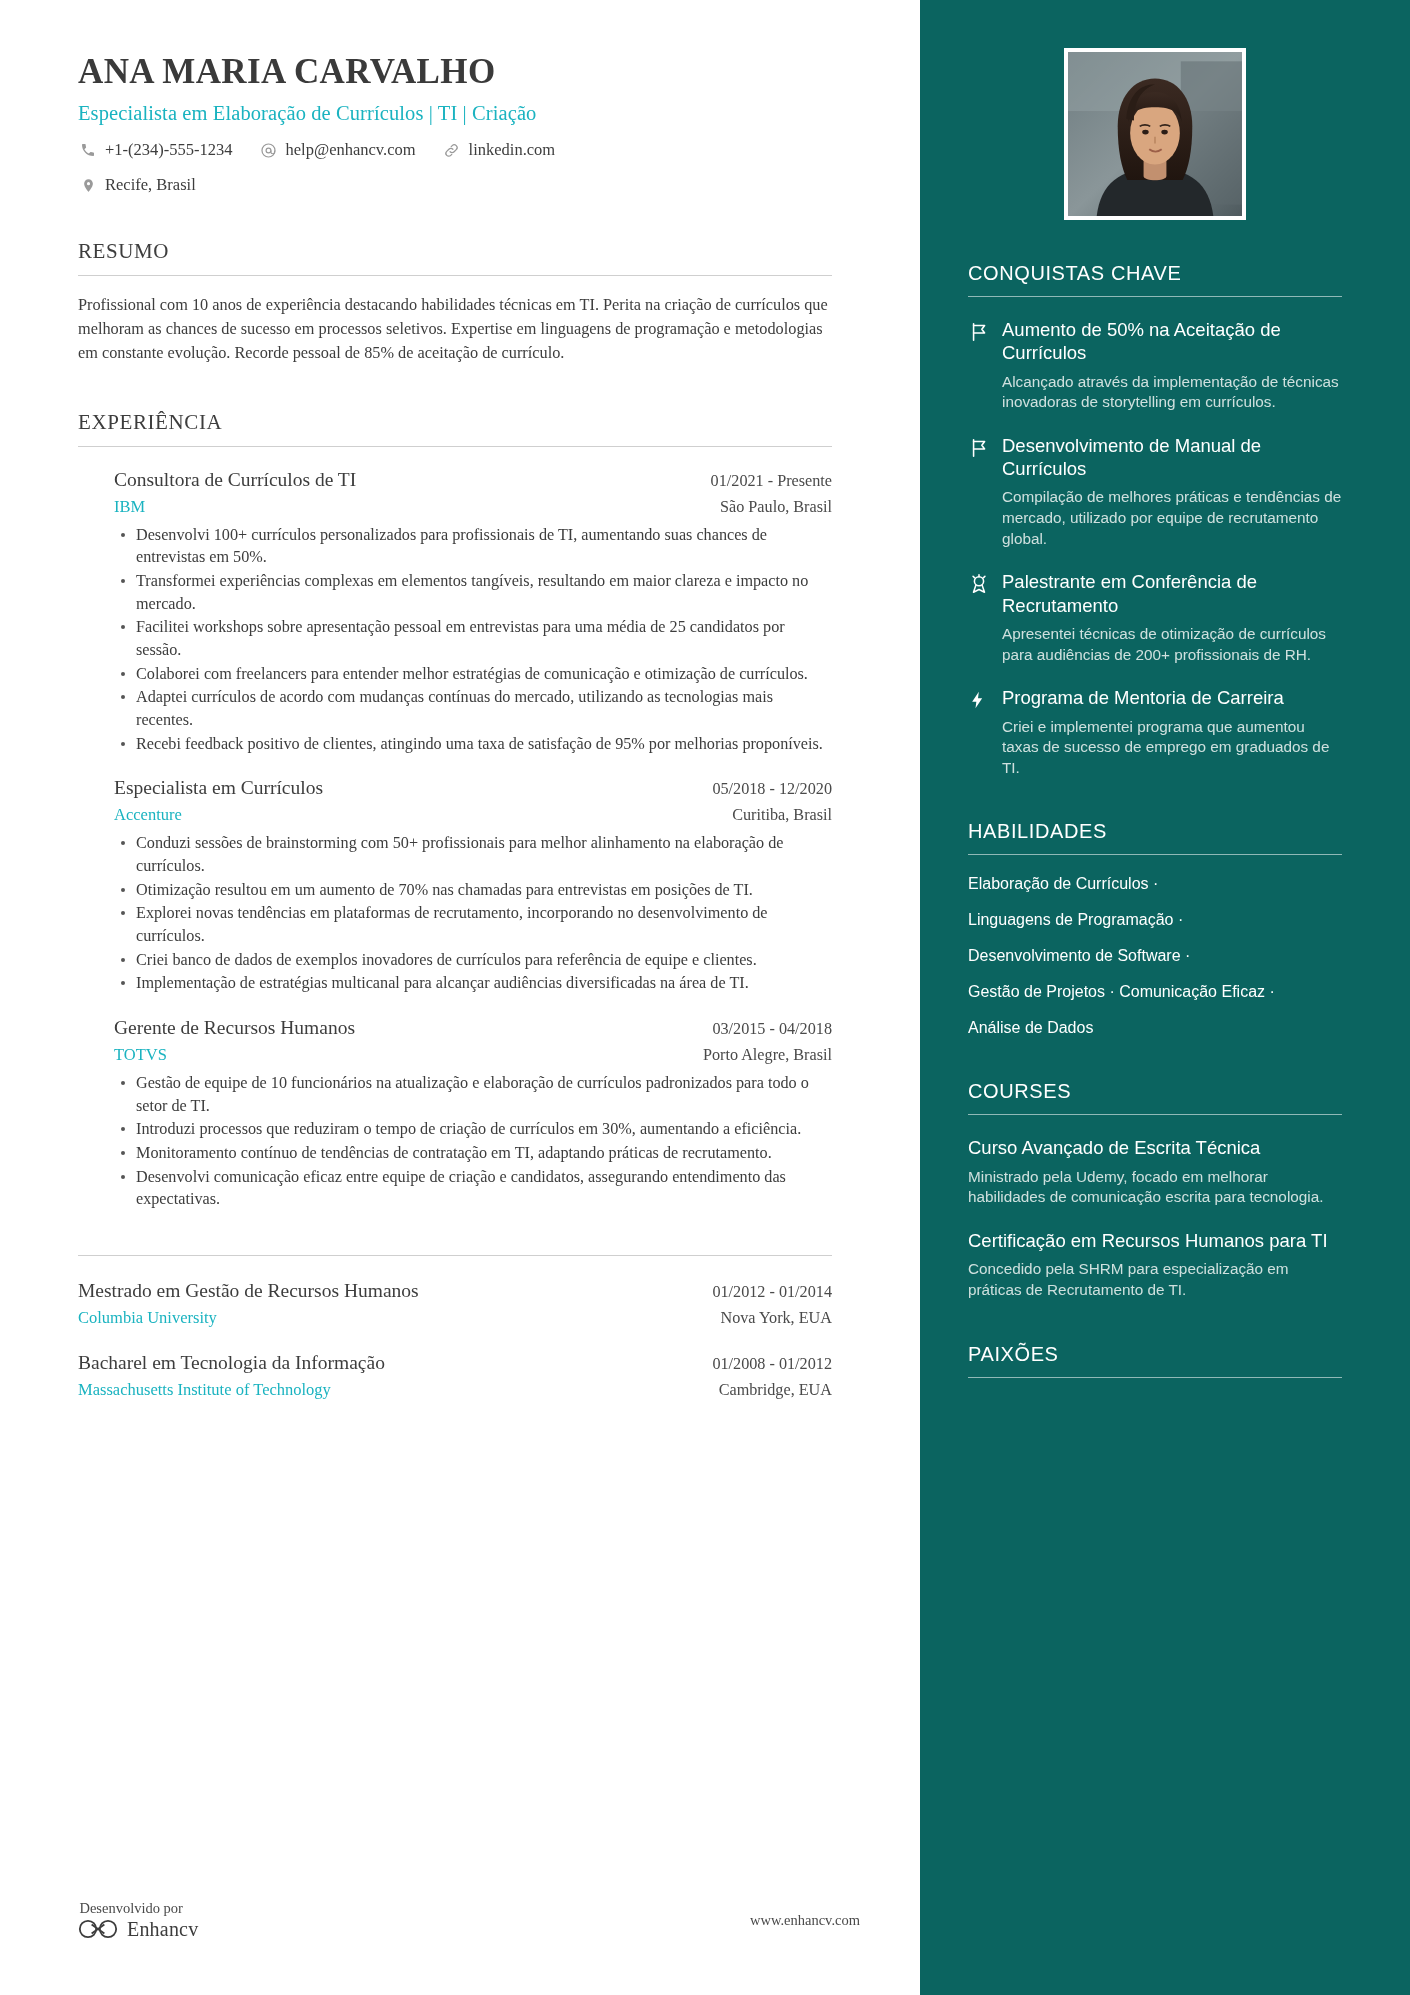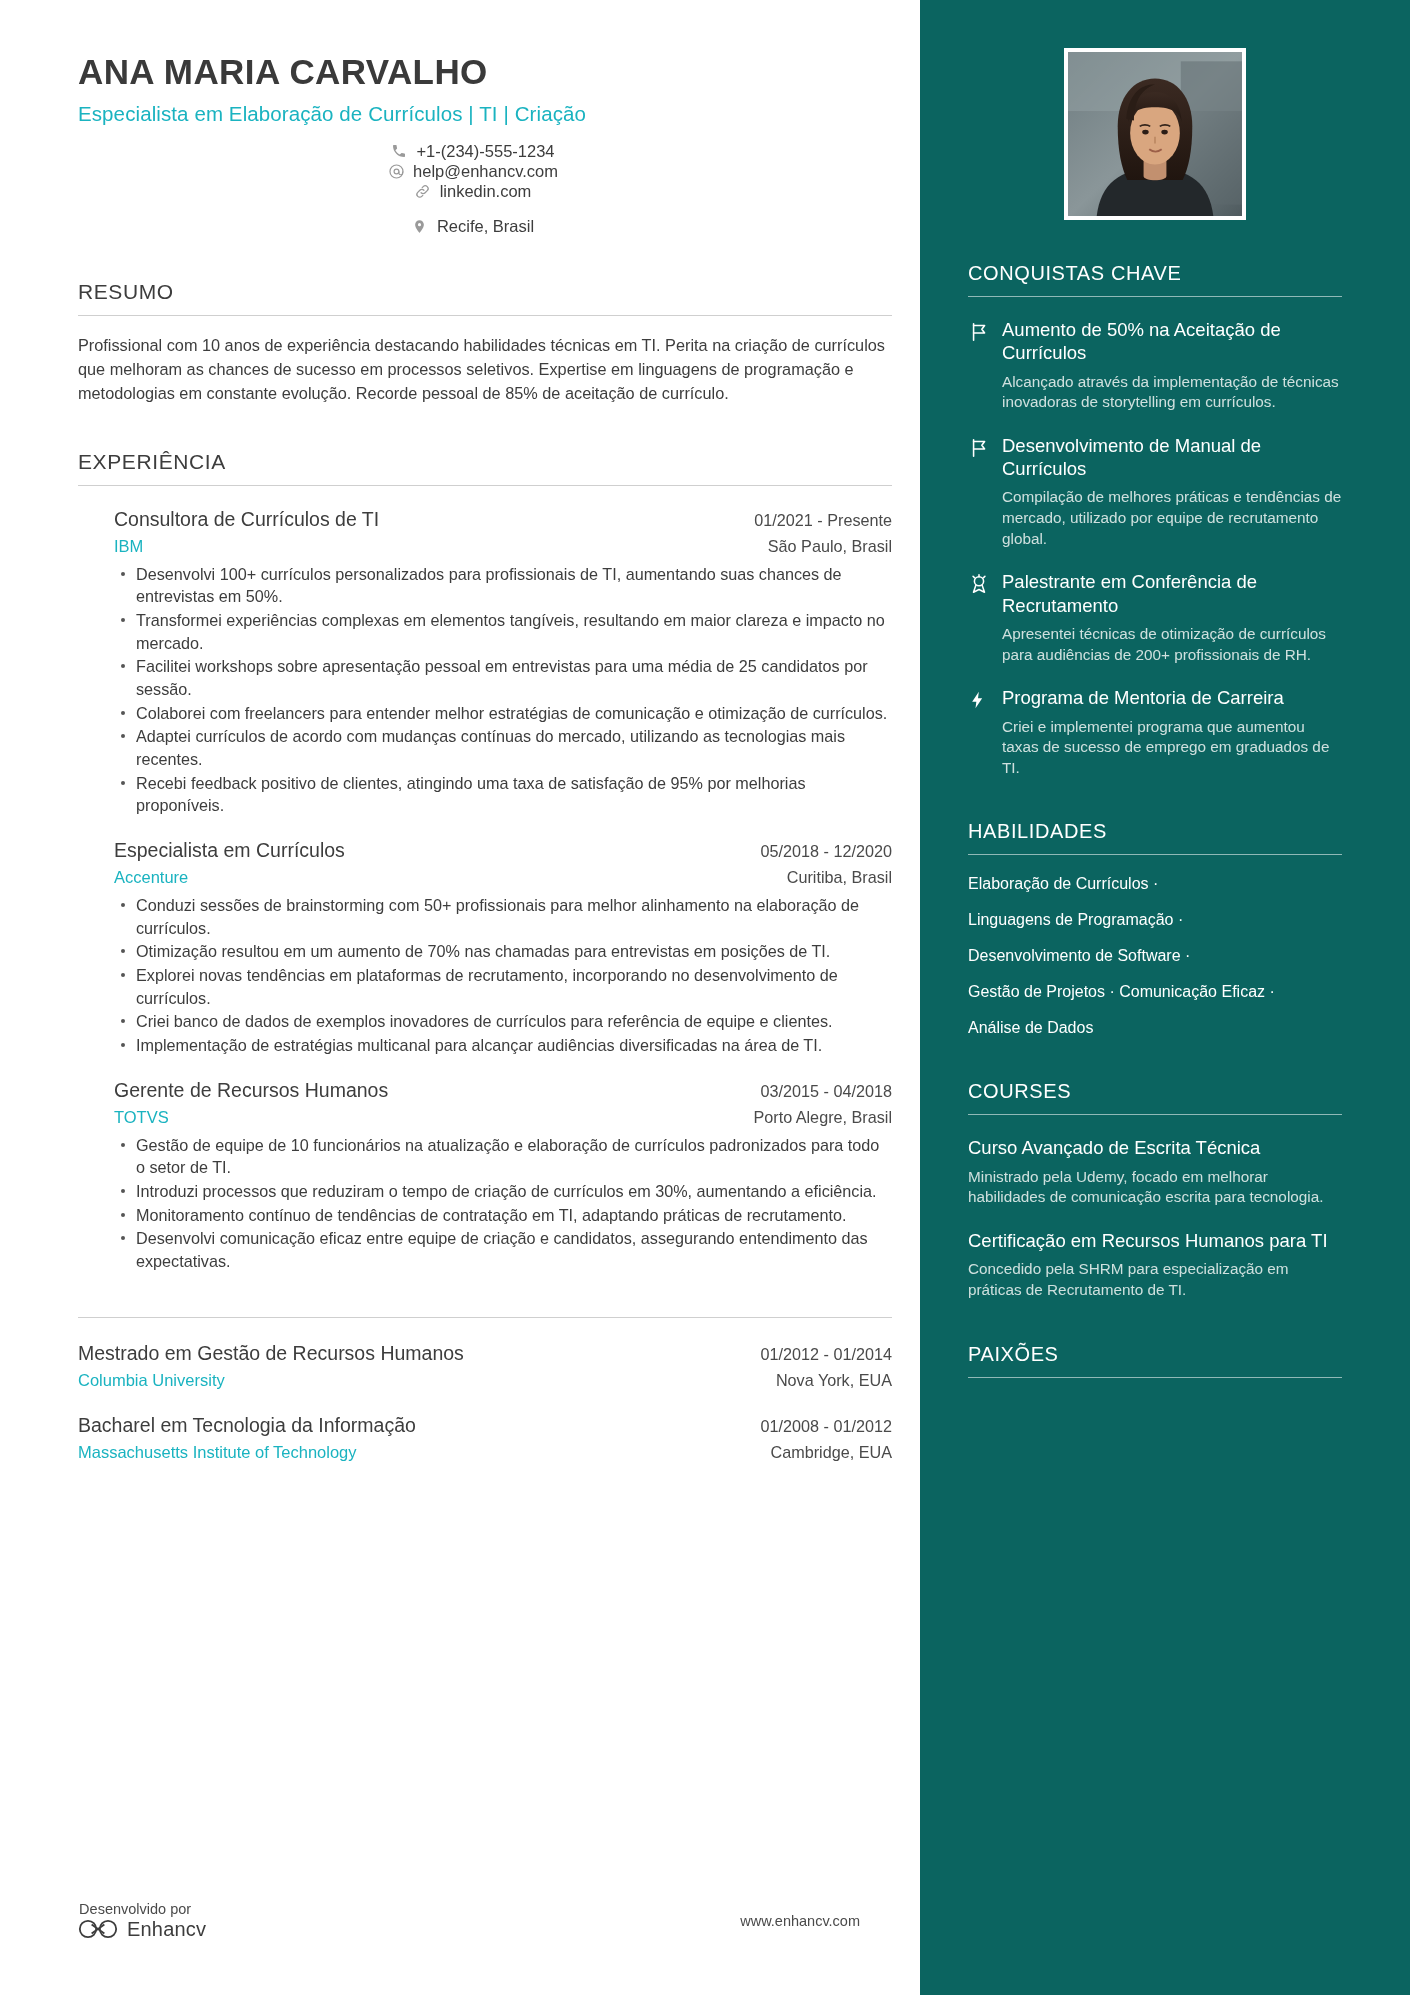--- a/index.html
+++ b/index.html
@@ -9,38 +9,39 @@
     font-family:"Liberation Sans", sans-serif;
     color:#333333;
     position:relative;
     overflow:hidden;
   }
   .page { display:flex; width:1410px; height:1995px; }
 
   
   .main {
     width:920px;
-    padding:52px 28px 0 78px;
+    padding:52px 88px 0 78px;
     position:relative;
+    font-family:Liberation Serif, serif;
   }
   .name {
     font-size:35px;
     font-weight:bold;
     letter-spacing:0.4px;
     color:#3a3a3a;
     line-height:1.12;
   }
   .headline {
     font-size:20.5px;
     color:#1ab3c0;
     margin-top:11px;
     letter-spacing:0.1px;
   }
   .contact-rows { margin-top:15px; }
-  .contact-line { display:flex; align-items:center; flex-wrap:wrap;flex-direction:column; }
+  .contact-line { display:flex; align-items:flex-end; flex-wrap:wrap; }
   .contact-line + .contact-line { margin-top:15px; }
   .contact-item { display:flex; align-items:center; margin-right:26px; }
   .contact-item .ci { width:20px; height:20px; margin-right:7px; display:flex; align-items:center; justify-content:center; flex:none; }
   .contact-item .ctext { font-size:16.5px; color:#3d3d3d; }
 
   .section { margin-top:44px; }
   .section-title {
     font-size:21px;
     color:#3d3d3d;
     letter-spacing:0.6px;

